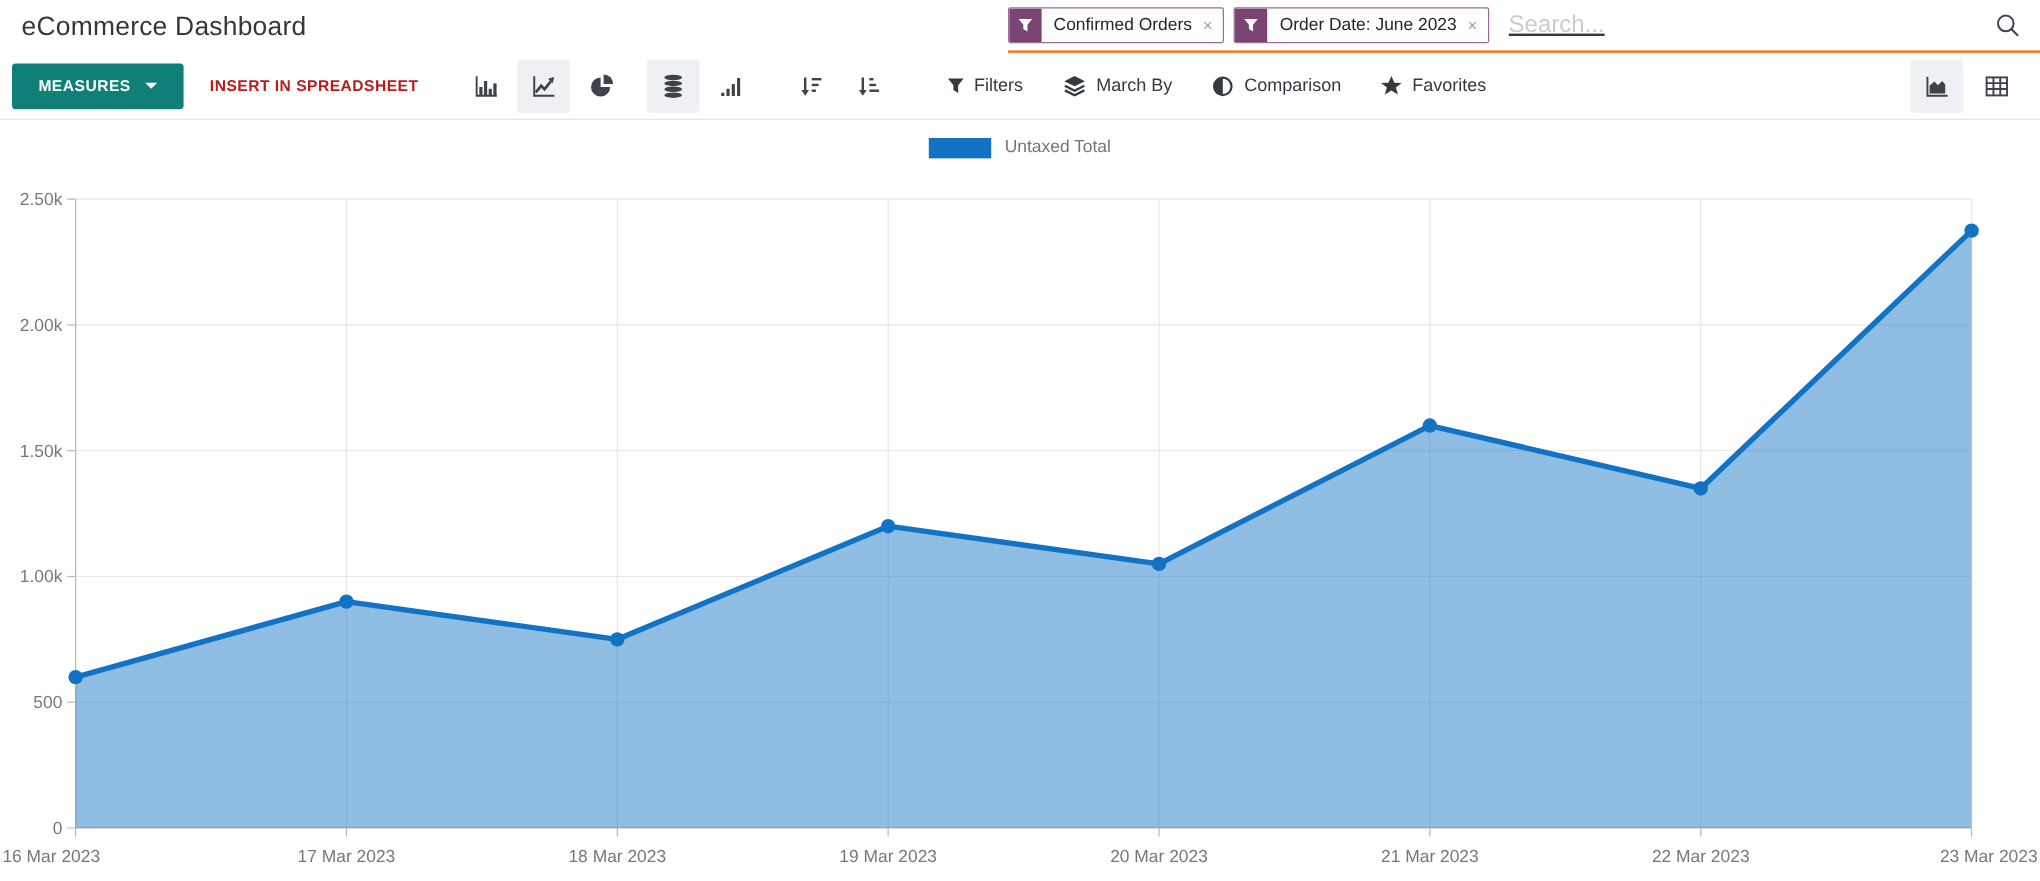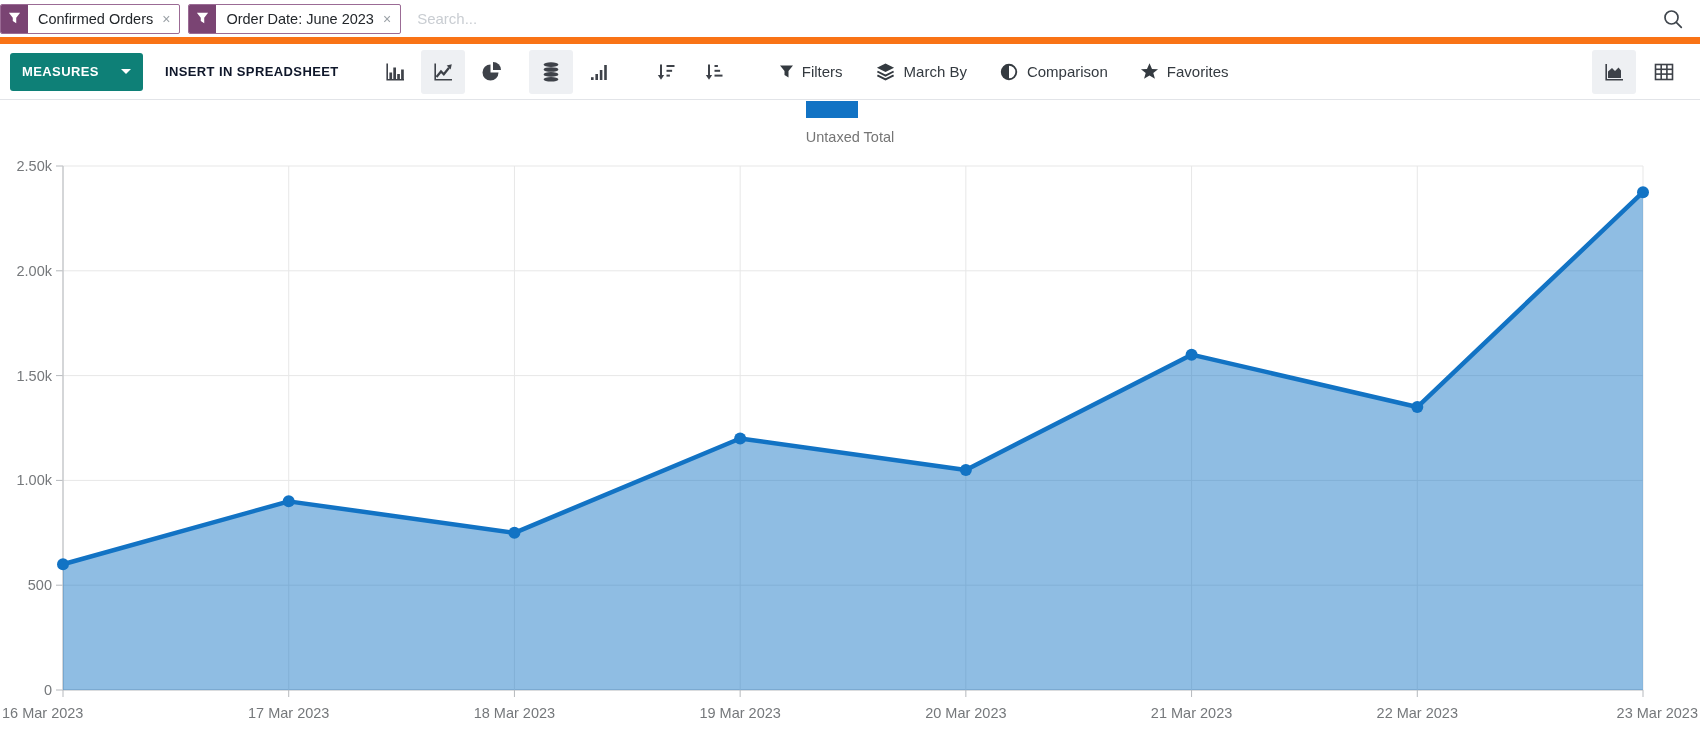--- a/index.html
+++ b/index.html
@@ -4,71 +4,74 @@
 <style>
   * { box-sizing: border-box; margin: 0; padding: 0; }
   html,body { width:1700px; height:734px; background:#fff; overflow:hidden;
     font-family:"Liberation Sans", sans-serif; color:#3e4249; }
 
   
   .topbar { display:flex; align-items:stretch; height:44px; }
   .title-wrap { width:840px; display:flex; align-items:center; padding-left:18px; }
   .page-title { font-size:22px; font-weight:400; color:#33373d; letter-spacing:.2px; }
   .search-wrap { flex:1; display:flex; align-items:center; gap:8px;
-    border-bottom:7px solid #f97316; padding:0 16px 0 0; }
+    border-bottom:2px solid #f97316; padding:0 16px 0 0; }
   .facet { display:flex; align-items:stretch; height:30px; border:1px solid #9b6b95;
     border-radius:2px; background:#fff; overflow:hidden; }
   .facet-badge { width:27px; background:#7a4473; display:flex; align-items:center; justify-content:center; }
   .facet-label { display:flex; align-items:center; padding:0 4px 0 10px; font-size:14.5px; color:#23272b; white-space:nowrap; }
   .facet-remove { display:flex; align-items:center; padding:0 9px 0 5px; color:#9aa0a6;
     font-size:14px; cursor:pointer; }
-  .search-input { flex:1; border:none; outline:none; font-size:15px; color:#33373d;
-    padding:0 8px; min-width:60px; background:transparent; font-family:"Liberation Sans",sans-serif; }
+  .search-input { flex:1; border:none; outline:none; font-size:20px; color:#33373d;
+    padding:0 8px; min-width:60px; background:transparent; font-family:"Liberation Sans",sans-serif;text-decoration:underline; }
   .search-input::placeholder { color:#c9cdd2; }
   .search-btn { background:none; border:none; cursor:pointer; display:flex; align-items:center; }
 
   
   .controlbar { display:flex; align-items:center; height:56px; padding:0 14px 0 10px;
     border-bottom:1px solid #e2e4e8; }
   .btn-measures { background:#0e8077; color:#fff; border:none; border-radius:3px;
-    height:38px; padding:0 12px; font-size:13px; font-weight:bold; letter-spacing:.4px;
-    display:flex; align-items:center; gap:22px; cursor:pointer; font-family:"Liberation Sans",sans-serif; }
+    height:38px; padding:0 22px; font-size:13px; font-weight:bold; letter-spacing:.4px;
+    display:flex; align-items:center; gap:12px; cursor:pointer; font-family:"Liberation Sans",sans-serif; }
   .caret-down { width:0; height:0; border-left:5px solid transparent;
     border-right:5px solid transparent; border-top:5px solid #fff; }
-  .btn-insert { background:none; border:none; color:#0f172a; font-size:13px; font-weight:bold;
+  .btn-insert { background:none; border:none; color:#b91c1c; font-size:13px; font-weight:bold;
     letter-spacing:.4px; margin-left:22px; cursor:pointer; font-family:"Liberation Sans",sans-serif; }
   .icon-group { display:flex; align-items:center; margin-left:34px; gap:4px; }
   .icon-btn { width:44px; height:44px; border:none; background:transparent; border-radius:3px;
     display:flex; align-items:center; justify-content:center; cursor:pointer; }
   .icon-btn.active { background:#eef0f3; }
   .gap-sm { width:8px; } .gap-md { width:14px; }
   .menu-group { display:flex; align-items:center; margin-left:44px; gap:32px; }
   .menu-item { display:flex; align-items:center; gap:8px; background:none; border:none;
     font-size:15px; font-weight:500; color:#343a40; cursor:pointer; font-family:"Liberation Sans",sans-serif; }
   .switcher { margin-left:auto; display:flex; align-items:center; gap:6px; }
 
   
   .legend-row { height:40px; display:flex; align-items:center; justify-content:center; padding-top:6px; }
-  .legend-item { display:flex; align-items:flex-start; gap:11px; cursor:pointer;flex-direction:column; }
+  .legend-item { display:flex; align-items:center; gap:11px; cursor:pointer; }
   .legend-swatch { width:52px; height:17px; background:#1273c4; }
   .legend-label { font-size:14.5px; color:#757575; }
 
   
   .chart-svg text { fill:#75787b; font-size:14.5px; font-family:"Liberation Sans",sans-serif; }
   .chart-svg .ylab { text-anchor:end; }
   .chart-svg .gr { stroke:#e7e7e7; stroke-width:1; }
   .chart-svg .ax { stroke:#b6b9bd; stroke-width:1; }
 </style>
 </head>
 <body>
 
 
 
 
 <div class="topbar">
+  <div class="title-wrap">
+    <div class="page-title">eCommerce Dashboard</div>
+  </div>
   <div class="search-wrap">
     <div class="facet">
       <span class="facet-badge">
         <svg width="13" height="13" viewBox="0 0 15 15">
             <path d="M1 1 H14 L9.5 6.5 V13 L5.5 10.5 V6.5 Z" fill="#fff"></path>
           </svg>
       </span>
       <span class="facet-label">Confirmed Orders</span>
       <span class="facet-remove">×</span>
     </div>

